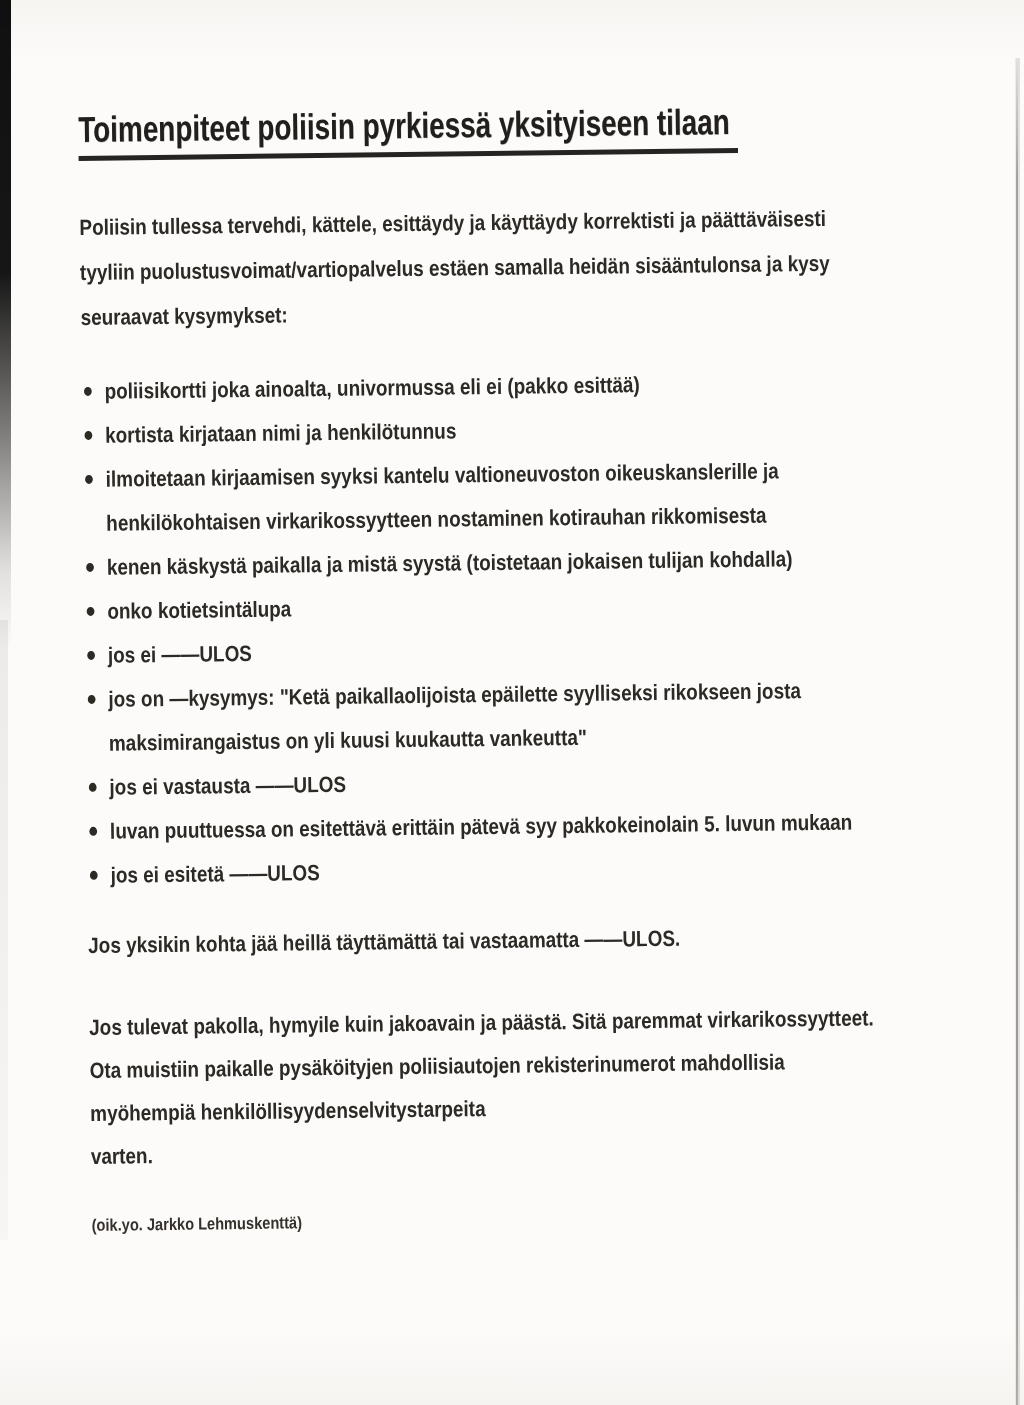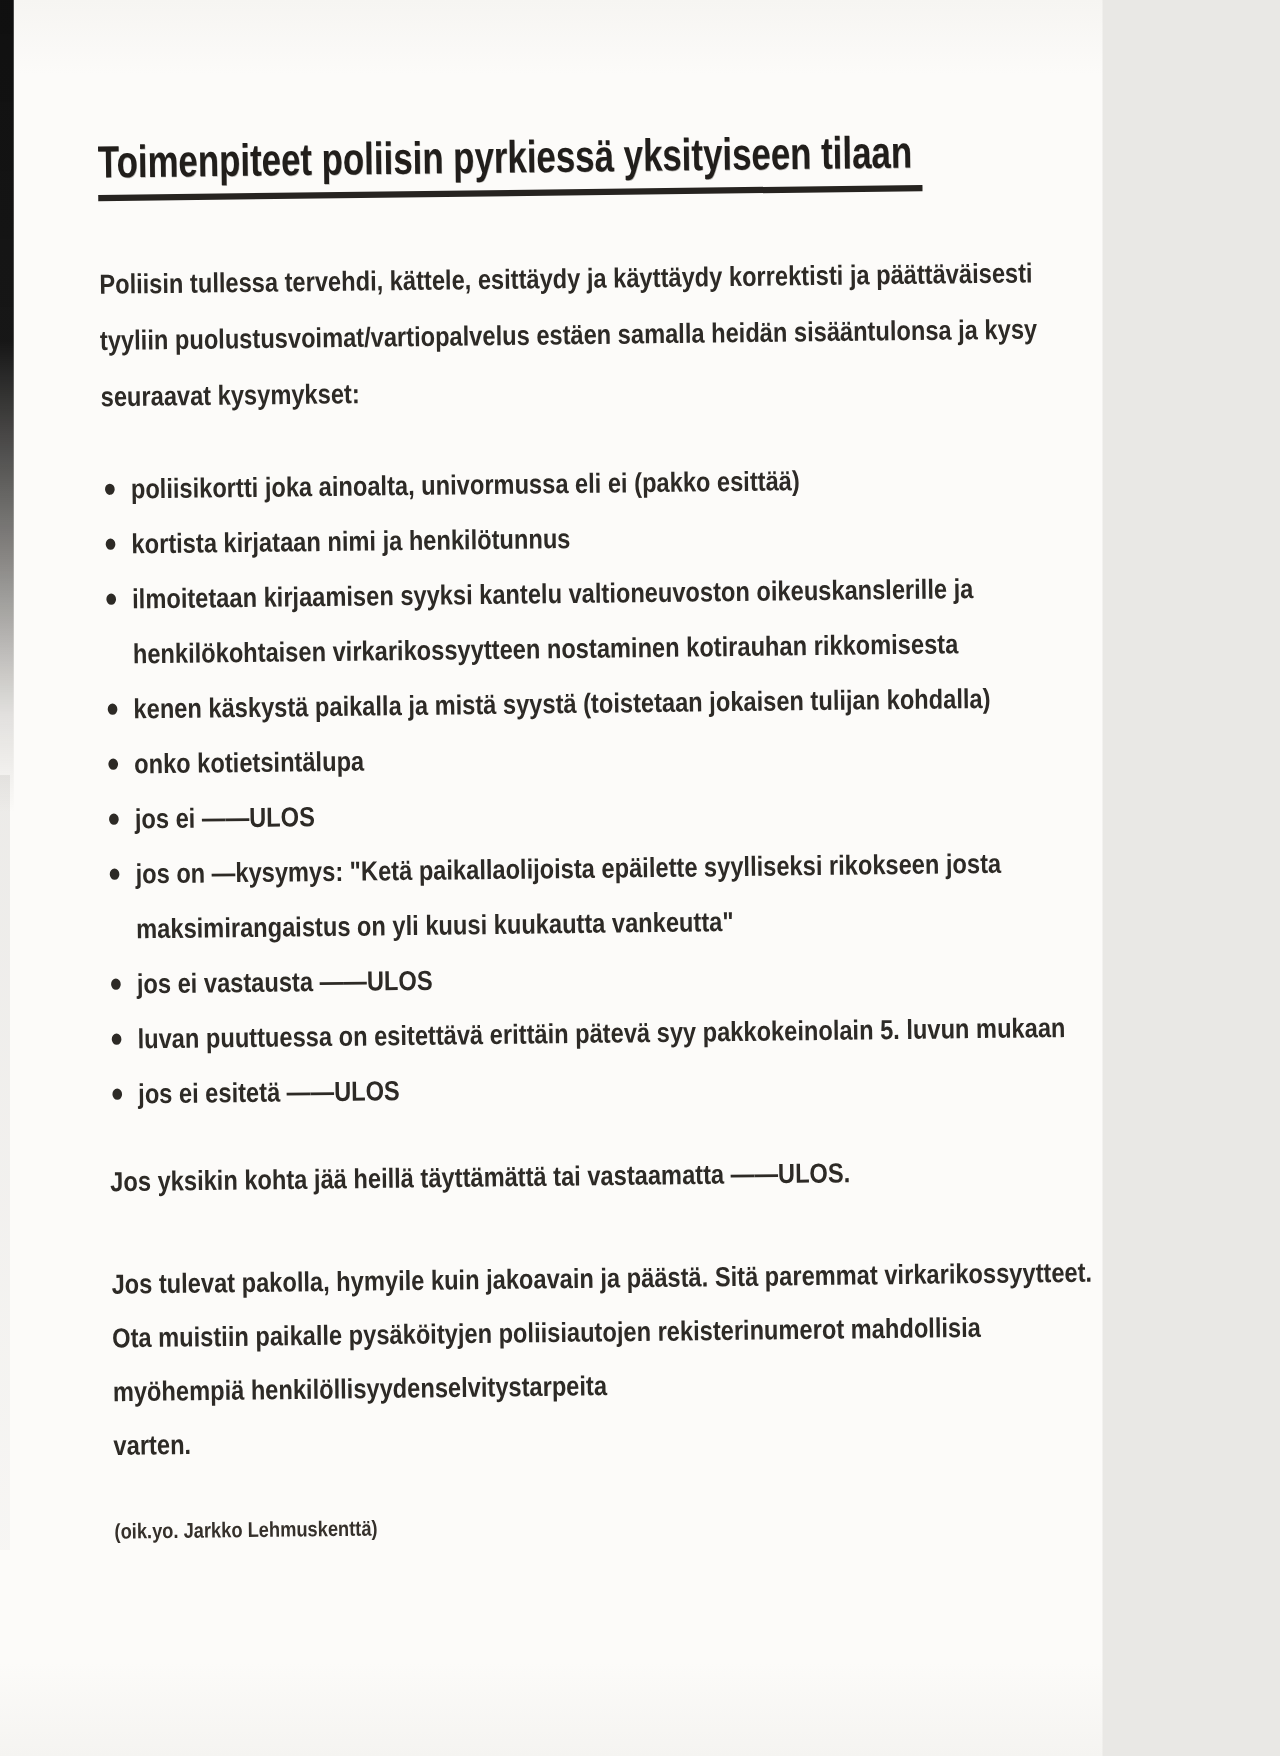--- a/index.html
+++ b/index.html
@@ -1,19 +1,19 @@
 <!DOCTYPE html>
 <html><head>
 <meta charset="utf-8">
 <style>
   * { margin:0; padding:0; box-sizing:border-box; }
   html,body { background:#e9e8e5; }
   .page {
     position:relative;
-    width:882px; height:1405px;
+    width:1024px; height:1405px;
     background:linear-gradient(180deg,#f6f5f2 0px,#fcfbf9 60px,#fcfbf9 1330px,#f5f4f1 1405px);
     overflow:hidden;
     font-family:"Liberation Sans", sans-serif;
     color:#2d2a26;
   }
   
   .edge-left {
     position:absolute; left:0; top:0; width:11px; height:650px;
     background:linear-gradient(to bottom,
       rgba(8,8,8,0.97) 0%, rgba(10,10,10,0.95) 42%,

